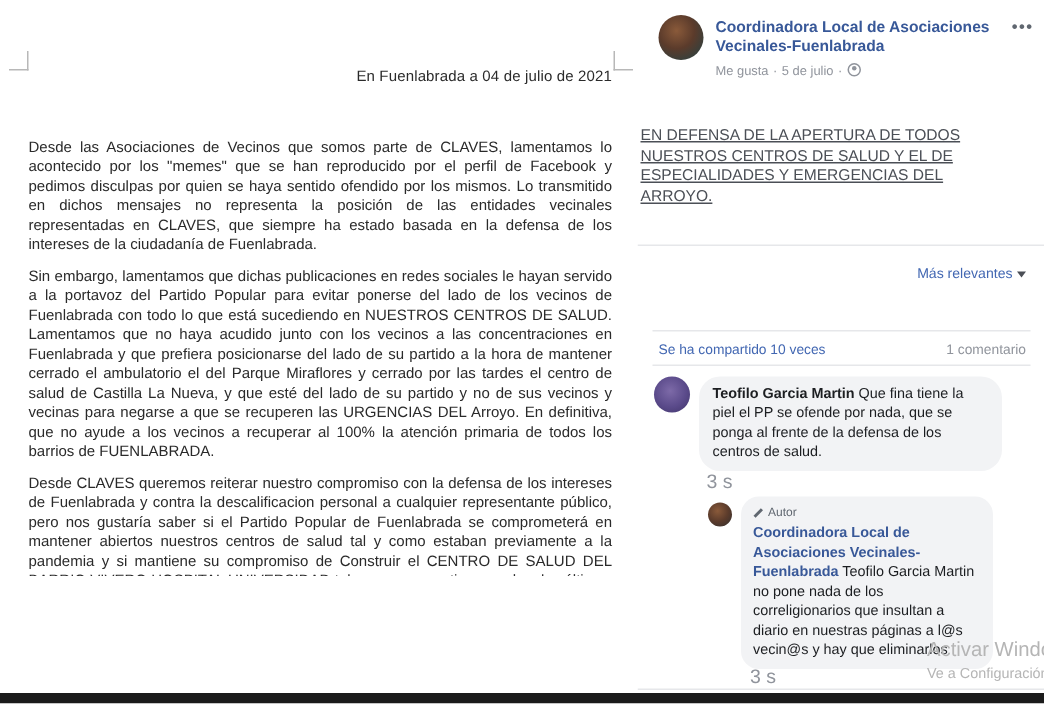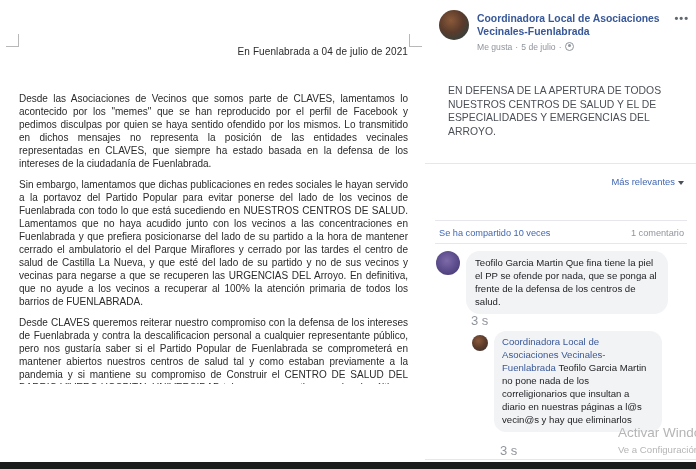--- a/index.html
+++ b/index.html
@@ -52,22 +52,22 @@
     .fb-meta .link { color: #90949c; }
     .globe {
       display: inline-block; width: 9px; height: 9px; border-radius: 50%;
       border: 1.3px solid #90949c; position: relative;
     }
     .globe::after {
       content: ""; position: absolute; left: 2px; top: 1px; width: 3px; height: 3px; background: #90949c; border-radius: 50%;
     }
 
     .fb-post-text {
-      position: absolute; left: 23px; top: 84px; width: 240px;
-      font-size: 10.4px; line-height: 13.6px; color: #4b4f56;
+      position: absolute; left: 2px; top: 84px; width: 240px;
+      font-size: 10.4px; line-height: 13.6px; color: #4b4f56; text-decoration: underline;
     }
     .fb-sep { position: absolute; left: 0; height: 1px; background: #e6e7ea; }
     .fb-likes {
       position: absolute; left: 11px; top: 176px; width: 170px;
       font-size: 9.4px; line-height: 13.5px; color: #4b4f56;
     }
     .fb-sort {
       position: absolute; right: 12px; top: 176px;
       font-size: 9.4px; color: #4267b2; text-align: right;
     }
@@ -78,21 +78,21 @@
     .fb-comments-count {
       position: absolute; right: 12px; top: 228px; font-size: 9.2px; color: #90949c;
     }
 
     .comment { position: absolute; }
     .c-avatar { position: absolute; left: 0; top: 0; border-radius: 50%; }
     .c-bubble {
       position: absolute; background: #f2f3f5; border-radius: 14px;
       font-size: 9.6px; line-height: 13px; color: #1c1e21;
     }
-    .c-author { font-weight: normal; color: #385898; }
+    .c-author { font-weight: bold; color: #385898; }
     .c-author.dark { color: #1c1e21; }
     .c-time { position: absolute; font-size: 13px; color: #90949c; }
     .c-badge { font-size: 8px; color: #606770; display: flex; align-items: center; gap: 3px; margin-bottom: 1px; }
     .pencil { display: inline-block; width: 7px; height: 2px; background: #606770; transform: rotate(-45deg); }
 
     .watermark1 {
       position: absolute; left: 618px; top: 425px; font-size: 13.5px; color: #b5b5b5; white-space: nowrap;
     }
     .watermark2 {
       position: absolute; left: 618px; top: 444px; font-size: 9.6px; color: #b5b5b5; white-space: nowrap;
@@ -147,20 +147,24 @@
     <div class="c-bubble" style="left:30px; top:0; width:202px; padding:5px 9px 6px 9px;">
       <span class="c-author dark">Teofilo Garcia Martin</span>
       <span>Que fina tiene la piel el PP se ofende por nada, que se ponga al frente de la defensa de los centros de salud.</span>
     </div>
     <div class="c-time" style="left:35px; top:62px;">3 s</div>
   </div>
 
   <div class="comment" style="left:47px; top:331px; width:220px; height:128px;">
     <div class="c-avatar" style="width:16px; height:16px; top:4px; background: radial-gradient(circle at 40% 35%, #8a5a3a 0%, #5b3b2b 50%, #2f2f2f 100%);"></div>
     <div class="c-bubble" style="left:22px; top:0; width:168px; padding:4px 8px 6px 8px; border-radius:12px;">
+      <div class="c-badge">
+        <span class="pencil"></span>
+        <span>Autor</span>
+      </div>
       <span class="c-author">Coordinadora Local de Asociaciones Vecinales-Fuenlabrada</span>
       <span>Teofilo Garcia Martin no pone nada de los correligionarios que insultan a diario en nuestras páginas a l@s vecin@s y hay que eliminarlos</span>
     </div>
     <div class="c-time" style="left:28px; top:112px;">3 s</div>
   </div>
 
   <div class="fb-sep" style="top:459px; left:0; width:271px;"></div>
 </div>
 
 <div class="watermark1">Activar Windows</div>

